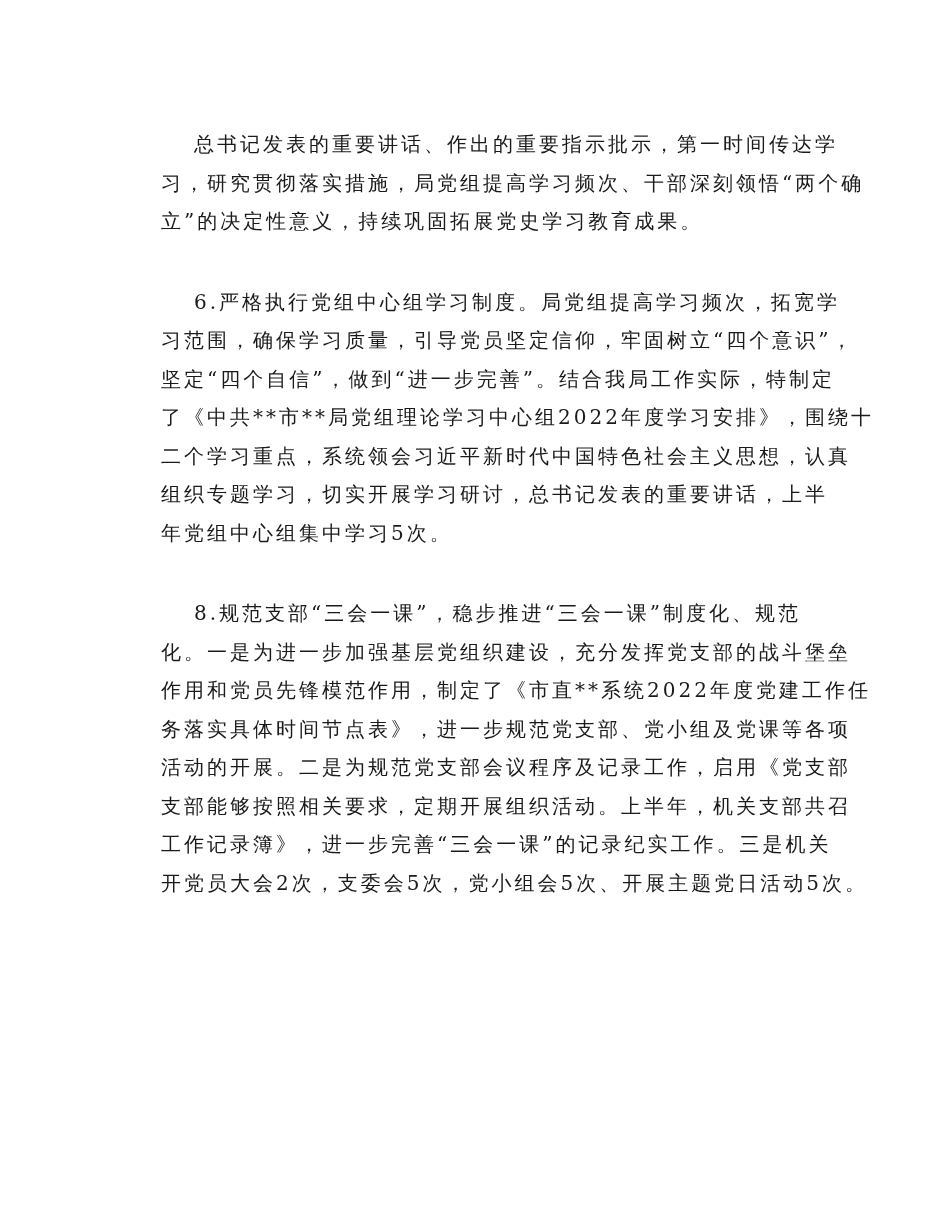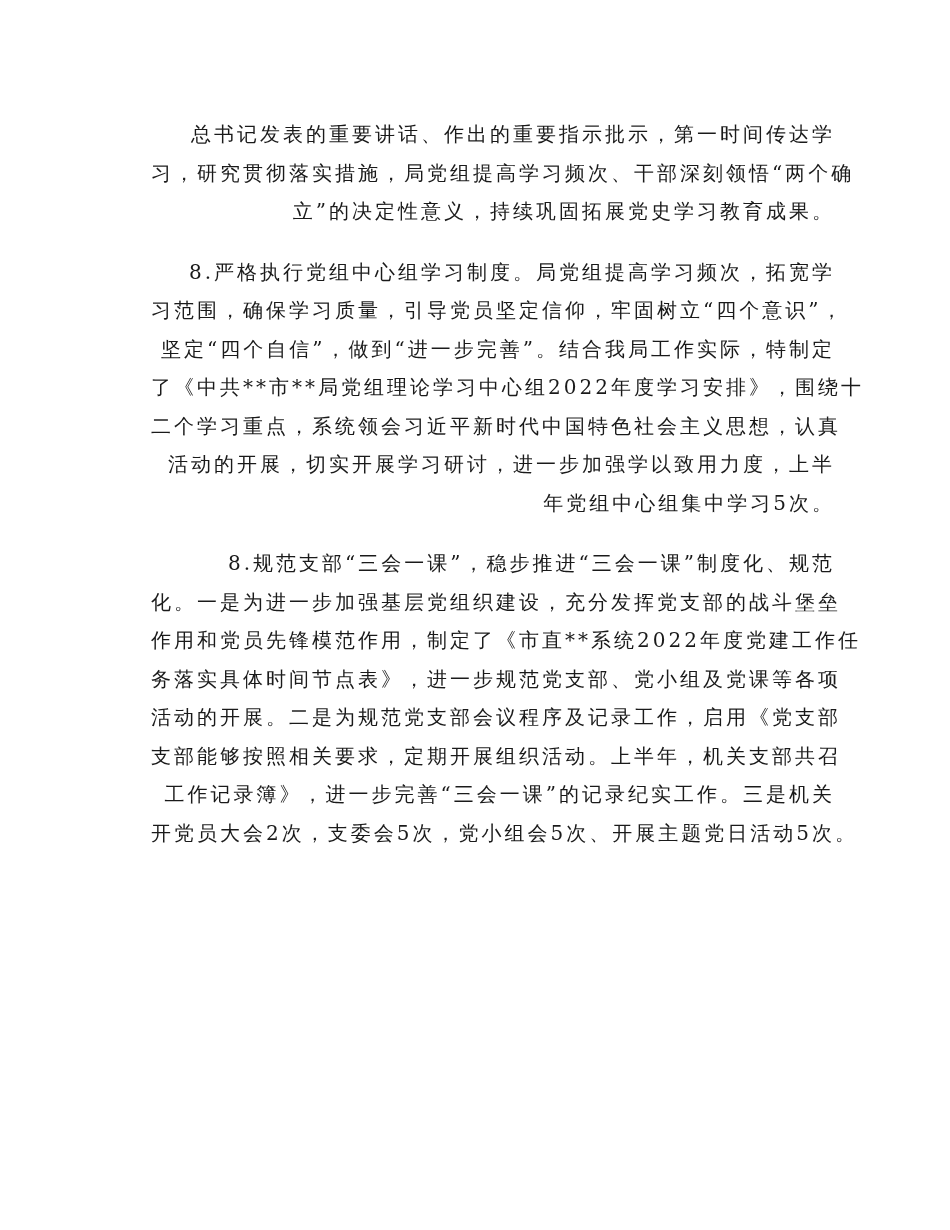--- a/index.html
+++ b/index.html
@@ -1,18 +1,18 @@
 <!DOCTYPE html>
 <html><head>
 <meta charset="utf-8">
 <style>
   html, body { margin: 0; padding: 0; background: #ffffff; }
   body { width: 950px; height: 1230px; position: relative; overflow: hidden; }
   .page { position: absolute; left: 143px; top: 107px; width: 700px; }
-  .para { margin: 8px; padding: 0; text-align: right; }
+  .para { margin: 18px; padding: 0; }
   .line {
     display: block;
     height: 38.5px;
     line-height: 38.5px;
     font-family: "DejaVu Serif", "Liberation Serif", serif;
     font-size: 20px;
     color: #1a1a1a;
     letter-spacing: 3px;
     white-space: nowrap;
   }
@@ -25,26 +25,26 @@
 <div class="page">
 
   <div class="para">
     <span class="line indent">总书记发表的重要讲话、作出的重要指示批示，第一时间传达学</span>
     <span class="line">习，研究贯彻落实措施，局党组提高学习频次、干部深刻领悟“两个确</span>
     <span class="line">立”的决定性意义，持续巩固拓展党史学习教育成果。</span>
   </div>
   <div class="gap"></div>
 
   <div class="para">
-    <span class="line indent">8.严格执行党组中心组学习制度。局党组提高学习频次，拓宽学</span>
+    <span class="line indent">6.严格执行党组中心组学习制度。局党组提高学习频次，拓宽学</span>
     <span class="line">习范围，确保学习质量，引导党员坚定信仰，牢固树立“四个意识”，</span>
     <span class="line">坚定“四个自信”，做到“进一步完善”。结合我局工作实际，特制定</span>
     <span class="line">了《中共**市**局党组理论学习中心组2022年度学习安排》，围绕十</span>
     <span class="line">二个学习重点，系统领会习近平新时代中国特色社会主义思想，认真</span>
-    <span class="line">活动的开展，切实开展学习研讨，进一步加强学以致用力度，上半</span>
+    <span class="line">组织专题学习，切实开展学习研讨，总书记发表的重要讲话，上半</span>
     <span class="line">年党组中心组集中学习5次。</span>
   </div>
   <div class="gap"></div>
 
   <div class="para">
     <span class="line indent">8.规范支部“三会一课”，稳步推进“三会一课”制度化、规范</span>
     <span class="line">化。一是为进一步加强基层党组织建设，充分发挥党支部的战斗堡垒</span>
     <span class="line">作用和党员先锋模范作用，制定了《市直**系统2022年度党建工作任</span>
     <span class="line">务落实具体时间节点表》，进一步规范党支部、党小组及党课等各项</span>
     <span class="line">活动的开展。二是为规范党支部会议程序及记录工作，启用《党支部</span>

